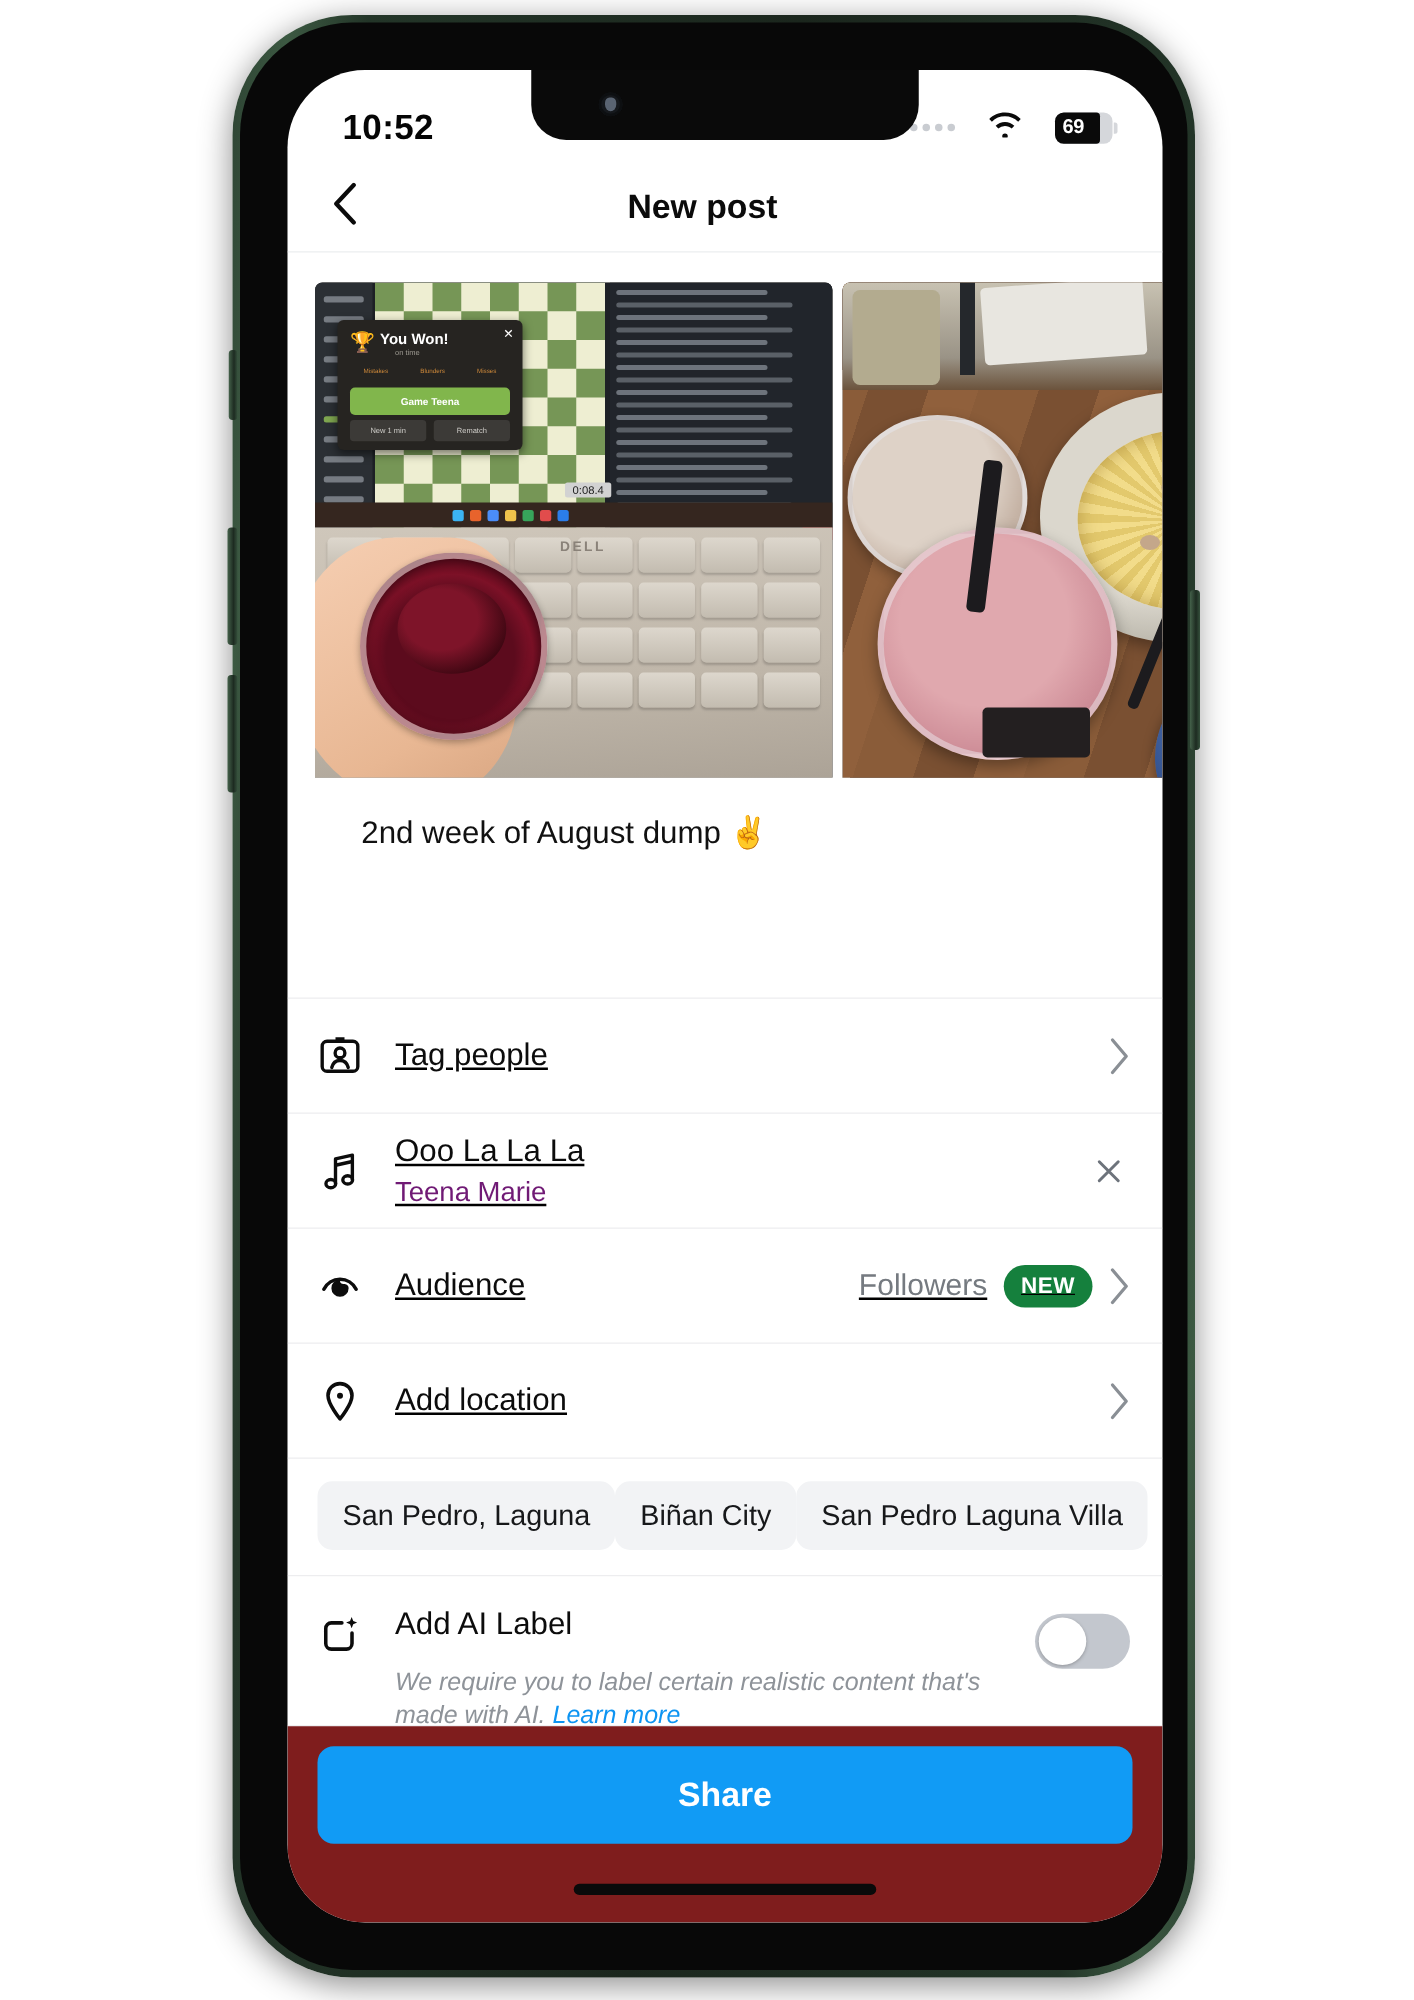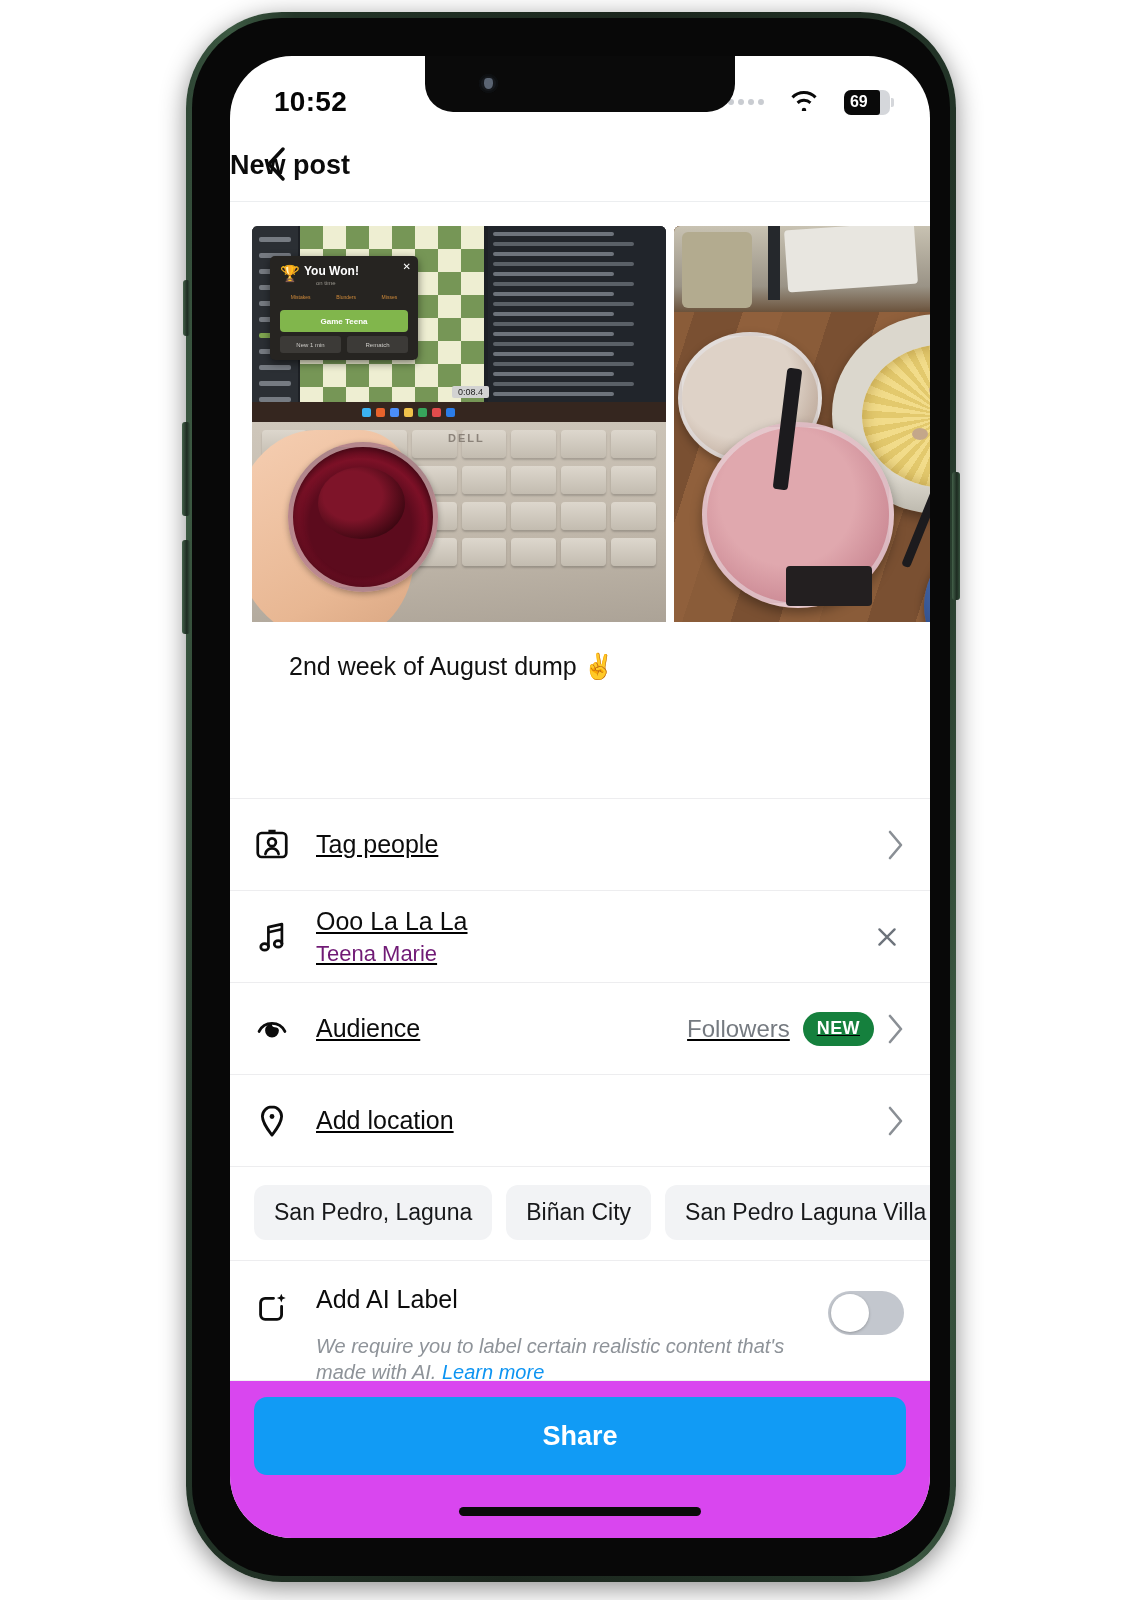--- a/index.html
+++ b/index.html
@@ -162,21 +162,21 @@
     padding: 0 24px;
   }
   .nav-back {
     width: 44px; height: 44px;
     display: flex; align-items: center; justify-content: center;
     cursor: pointer;
   }
   .nav-title {
     position: absolute;
     left: 0; right: 0;
-    text-align: left;
+    text-align: center;
     font-size: 27px;
     font-weight: 700;
     color: #0b0b0b;
     pointer-events: none;
     padding-right: 36px;
   }
 
   
   .media-strip {
     display: flex;
@@ -468,21 +468,20 @@
     padding: 6px 14px 7px;
     border-radius: 17px;
     letter-spacing: .4px;
   }
   .chev { color: #8a8f95; display:flex; align-items:center; }
   .xbtn { color: #6d737b; display:flex; align-items:center; padding: 4px; }
 
   
   .chips {
     display: flex;
-    gap: 14px;
     padding: 18px 0 20px 24px;
     border-bottom: 1px solid #ededef;
     overflow: hidden;
     white-space: nowrap;
   }
   .chip {
     flex: 0 0 auto;
     background: #f2f3f5;
     border-radius: 12px;
     padding: 14px 20px;
@@ -522,21 +521,21 @@
     border-radius: 50%;
     background: #fff;
     box-shadow: 0 1px 3px rgba(0,0,0,.25);
   }
 
   
   .share-bar {
     position: absolute;
     left: 0; right: 0;
     bottom: 0;
-    background: #d946ef;
+    background: #7f1d1d;
     padding: 16px 24px 0 24px;
     height: 158px;
     border-top: 1px solid #f0f0f2;
   }
   .share-btn {
     height: 78px;
     border-radius: 13px;
     background: #119bf5;
     color: #fff;
     font-size: 27px;

